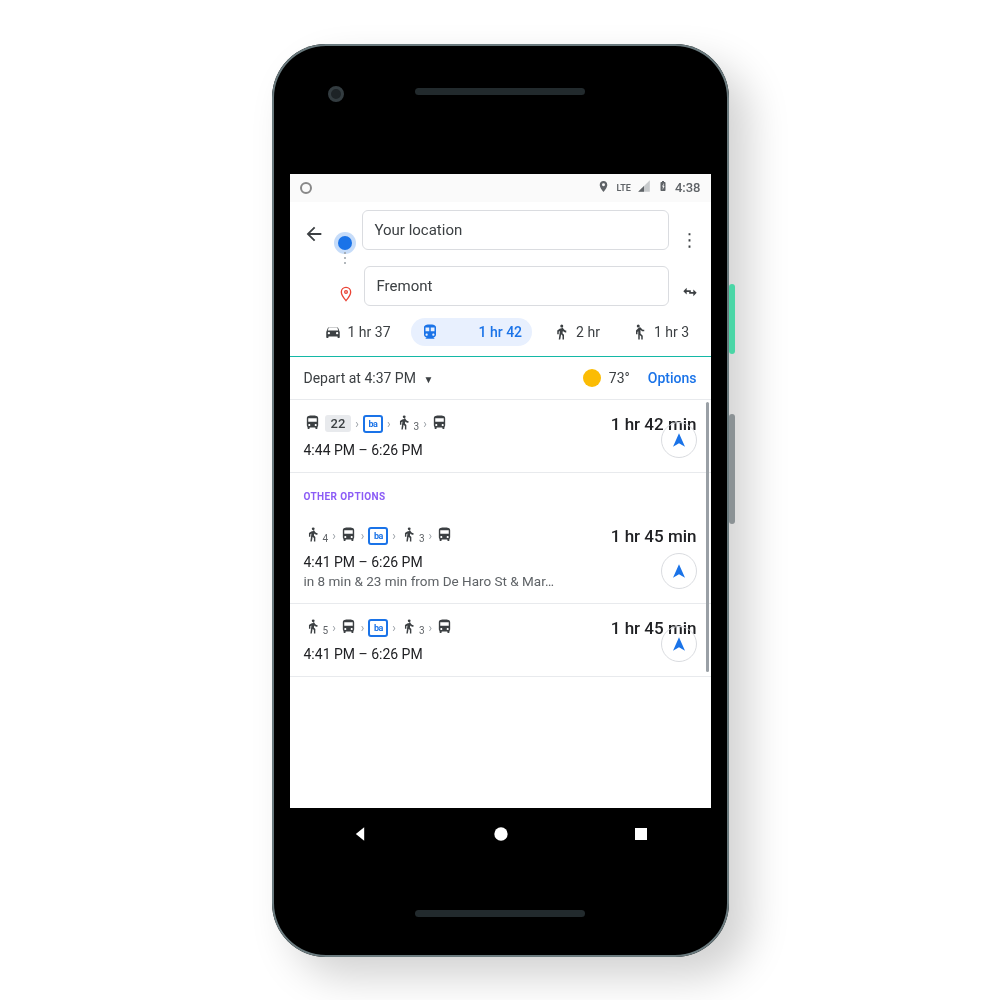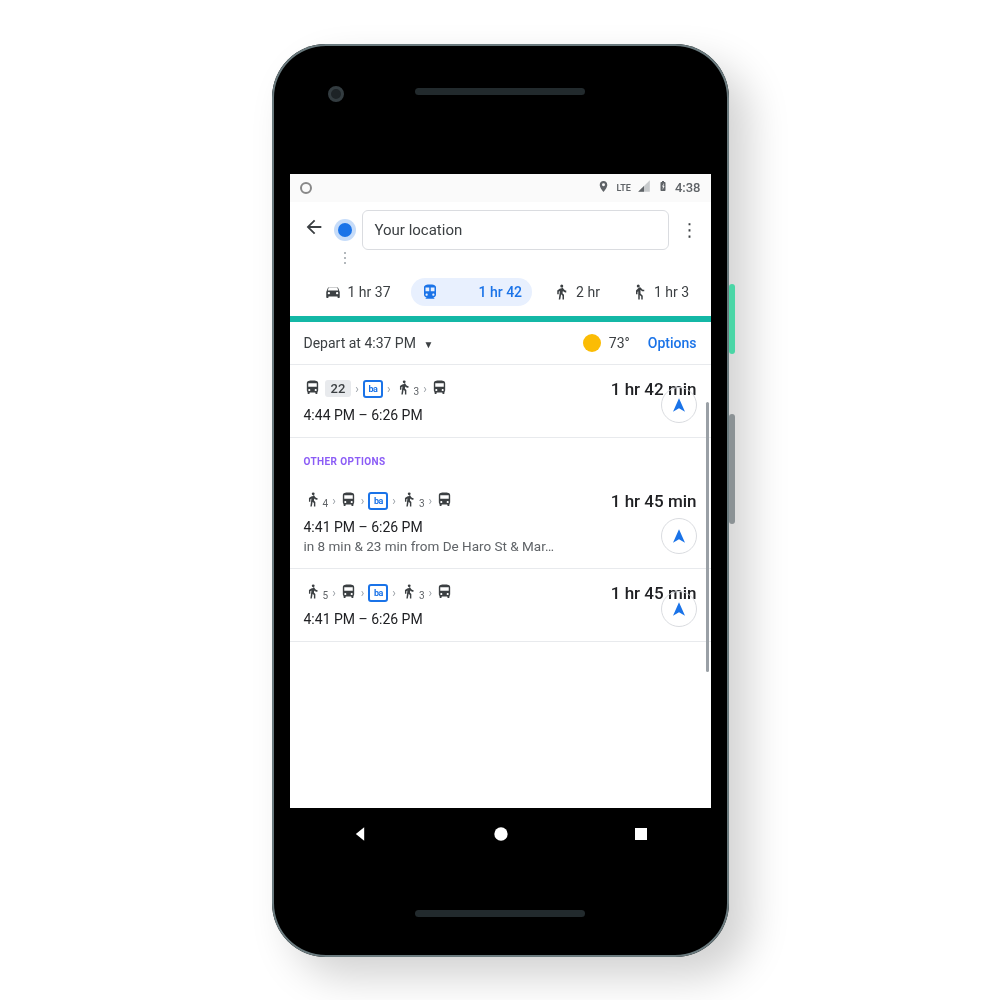--- a/index.html
+++ b/index.html
@@ -87,21 +87,21 @@
     color: #5f6367;
     gap: 6px;
   }
   .statusbar .circle { width:12px;height:12px;border-radius:50%;border:2px solid #888; }
   .statusbar .spacer { flex: 1; }
   
   .header {
     padding: 8px 10px 0 10px;
     background: #fff;
   }
-  .row { display: flex; align-items: center; gap: 10px; }
+  .row { display: flex; align-items: flex-end; gap: 10px; }
   .back-arrow { width:28px;text-align:center;font-size:20px;color:#3c4043; }
   .pin-dot {
     width: 14px; height: 14px; border-radius: 50%;
     background: #1a73e8;
     box-shadow: 0 0 0 4px rgba(26,115,232,0.25);
   }
   .dest-pin svg { width: 16px; height: 16px; }
   .dots-col {
     width: 14px;
     display: flex; flex-direction: column; align-items: center;
@@ -140,21 +140,21 @@
     background: #e8f0fe;
     color: #1a73e8;
     font-weight: 500;
     gap: 40px;
   }
   .mode-chip svg { width: 18px; height: 18px; }
   
   .depart-bar {
     display: flex; align-items: center;
     padding: 12px 14px;
-    border-top: 6px solid #14b8a6;
+    border-top: 1px solid #14b8a6;
     border-bottom: 1px solid #e8eaed;
     font-size: 14px;
     color: #3c4043;
   }
   .depart-bar .caret { margin-left:4px;font-size:10px; }
   .sun { width:18px;height:18px;background:#fbbc04;border-radius:50%;margin-left:auto;margin-right:8px; }
   .options-link { color:#1a73e8;font-weight:500; margin-left:18px; }
   
   .routes { flex:1; overflow-y:auto; }
   .route {
@@ -292,20 +292,37 @@
         <div class="row" style="margin-top:-2px;margin-bottom:-2px;">
           <div style="width:28px;"></div>
           <div class="dots-col">
             <span></span>
               <span></span>
               <span></span>
           </div>
           <div style="flex:1"></div>
             <div style="width:22px"></div>
         </div>
+        <div class="row">
+          <div style="width:28px;"></div>
+          <div class="dest-pin">
+            <svg viewBox="0 0 24 24" fill="none" stroke="#ea4335" stroke-width="2">
+                <path d="M12 2C8 2 5 5 5 9c0 5 7 13 7 13s7-8 7-13c0-4-3-7-7-7z"></path>
+                <circle cx="12" cy="9" r="2"></circle>
+              </svg>
+          </div>
+          <div class="input-box">
+            <span>Fremont</span>
+          </div>
+          <div class="swap-icon" style="width:22px;text-align:center;">
+            <svg viewBox="0 0 24 24" fill="#3c4043">
+                <path d="M16 17v-3h-5v-2h5V9l4 4-4 4zM8 7v3h5v2H8v3l-4-4 4-4z"></path>
+              </svg>
+          </div>
+        </div>
 
         <div class="modes">
           <div class="mode-chip">
             <svg viewBox="0 0 24 24" fill="#3c4043">
                 <path d="M18.9 6.5c-.2-.6-.8-1-1.4-1H6.5c-.6 0-1.2.4-1.4 1L3 12v7c0 .6.4 1 1 1h1c.6 0 1-.4 1-1v-1h12v1c0 .6.4 1 1 1h1c.6 0 1-.4 1-1v-7l-2.1-5.5zM6.5 15c-.8 0-1.5-.7-1.5-1.5S5.7 12 6.5 12s1.5.7 1.5 1.5S7.3 15 6.5 15zm11 0c-.8 0-1.5-.7-1.5-1.5s.7-1.5 1.5-1.5 1.5.7 1.5 1.5-.7 1.5-1.5 1.5zM5 10l1.3-4h11.4L19 10H5z"></path>
               </svg>
             <span>1 hr 37</span>
           </div>
           <div class="mode-chip active">
             <svg viewBox="0 0 24 24" fill="#1a73e8">

